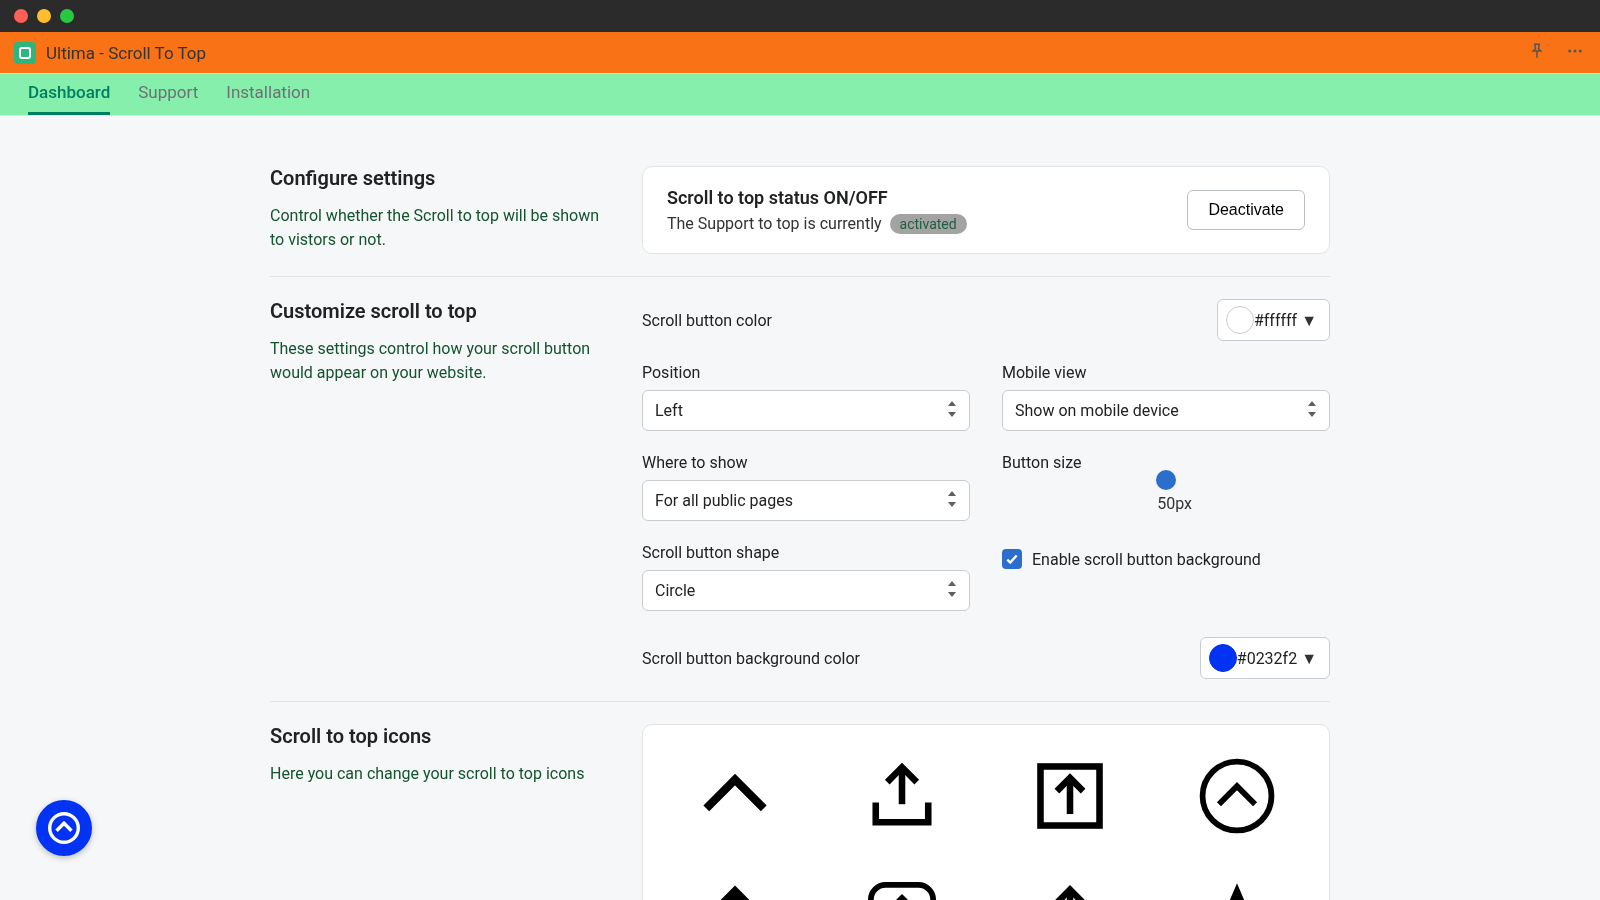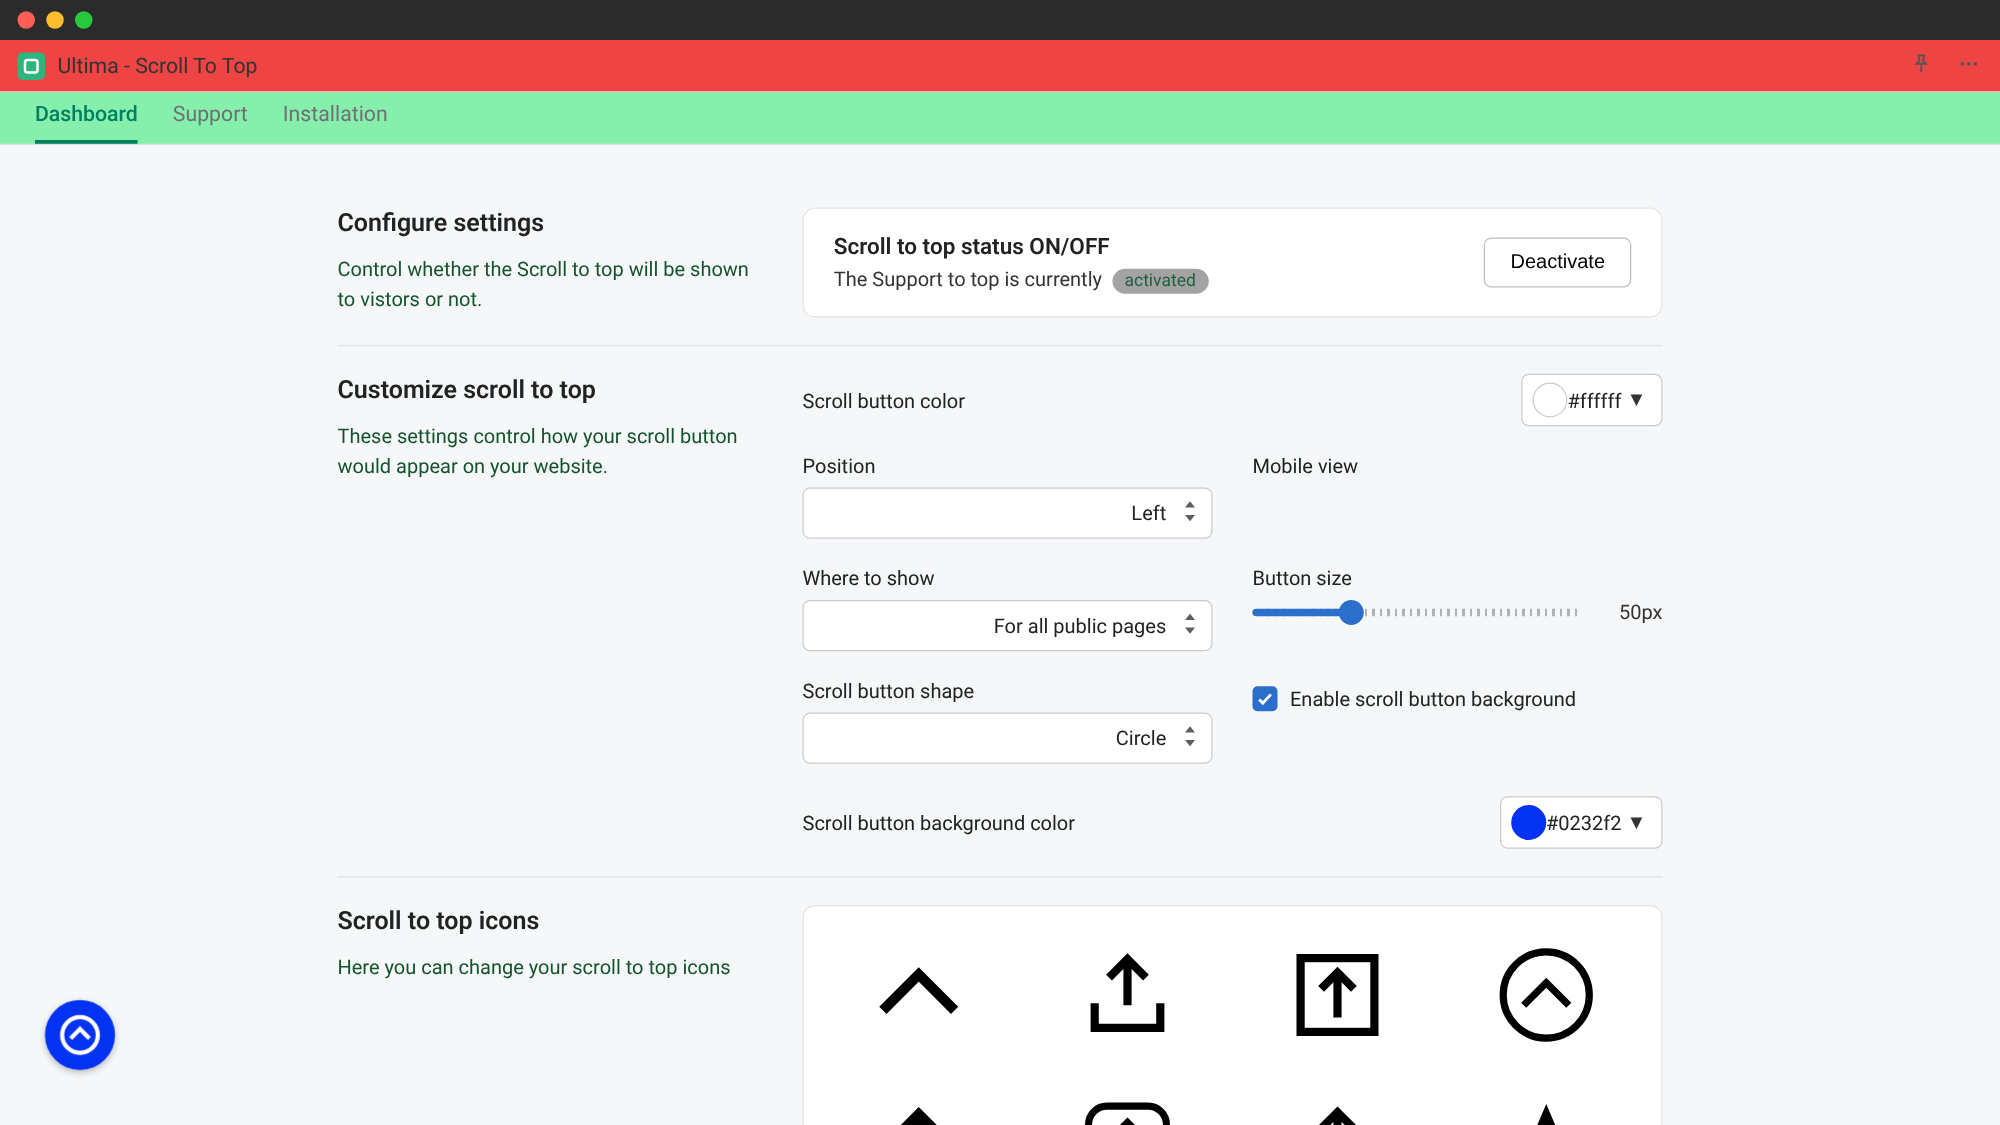--- a/index.html
+++ b/index.html
@@ -21,21 +21,21 @@
     padding: 0 14px;
     gap: 9px;
   }
   .traffic-dot { width: 14px; height: 14px; border-radius: 50%; }
   .dot-close { background: #ff5f56; }
   .dot-min   { background: #ffbd2e; }
   .dot-max   { background: #27c93f; }
 
   
   .app-chrome {
-    background: #ef4444;
+    background: #f97316;
     border-bottom: 1px solid #e1e3e5;
     height: 42px;
     display: flex;
     align-items: center;
     padding: 0 14px;
     justify-content: space-between;
   }
   .app-chrome-left { display: flex; align-items: center; gap: 10px; }
   .app-icon {
     width: 22px; height: 22px;
@@ -155,21 +155,20 @@
   }
   .form-full { grid-column: 1 / -1; }
   .field-label {
     font-size: 16px;
     margin-bottom: 8px;
     color: #202223;
   }
 
   .select-box {
     position: relative;
-    text-align: right;
   }
   .select-box select, .select-fake {
     width: 100%;
     border: 1px solid #c9cccf;
     border-radius: 6px;
     padding: 10px 36px 10px 12px;
     font-size: 16px;
     background: #fff;
     color: #202223;
     appearance: none;
@@ -213,20 +212,21 @@
     border-radius: 4px;
     display: flex; align-items: center; justify-content: center;
     color: #fff;
     flex-shrink: 0;
   }
 
   .slider-row {
     display: flex;
     align-items: center;
     gap: 14px;
+    flex-direction: column;
   }
   .slider-track {
     position: relative;
     flex: 1;
     height: 6px;
     border-radius: 3px;
     background: repeating-linear-gradient(90deg,#b0b3b7 0 2px, transparent 2px 6px);
   }
   .slider-fill {
     position: absolute; left:0; top:0; bottom:0;
@@ -366,20 +366,28 @@
               <span class="select-caret">
                 <svg width="12" height="16" viewBox="0 0 10 16" fill="currentColor">
                     <path d="M5 0l4 5H1zM5 16l4-5H1z"></path>
                   </svg>
               </span>
             </div>
           </div>
 
           <div>
             <div class="field-label">Mobile view</div>
+            <div class="select-box">
+              <div class="select-fake">Show on mobile device</div>
+              <span class="select-caret">
+                <svg width="12" height="16" viewBox="0 0 10 16" fill="currentColor">
+                    <path d="M5 0l4 5H1zM5 16l4-5H1z"></path>
+                  </svg>
+              </span>
+            </div>
           </div>
 
           <div>
             <div class="field-label">Where to show</div>
             <div class="select-box">
               <div class="select-fake">For all public pages</div>
               <span class="select-caret">
                 <svg width="12" height="16" viewBox="0 0 10 16" fill="currentColor">
                     <path d="M5 0l4 5H1zM5 16l4-5H1z"></path>
                   </svg>

